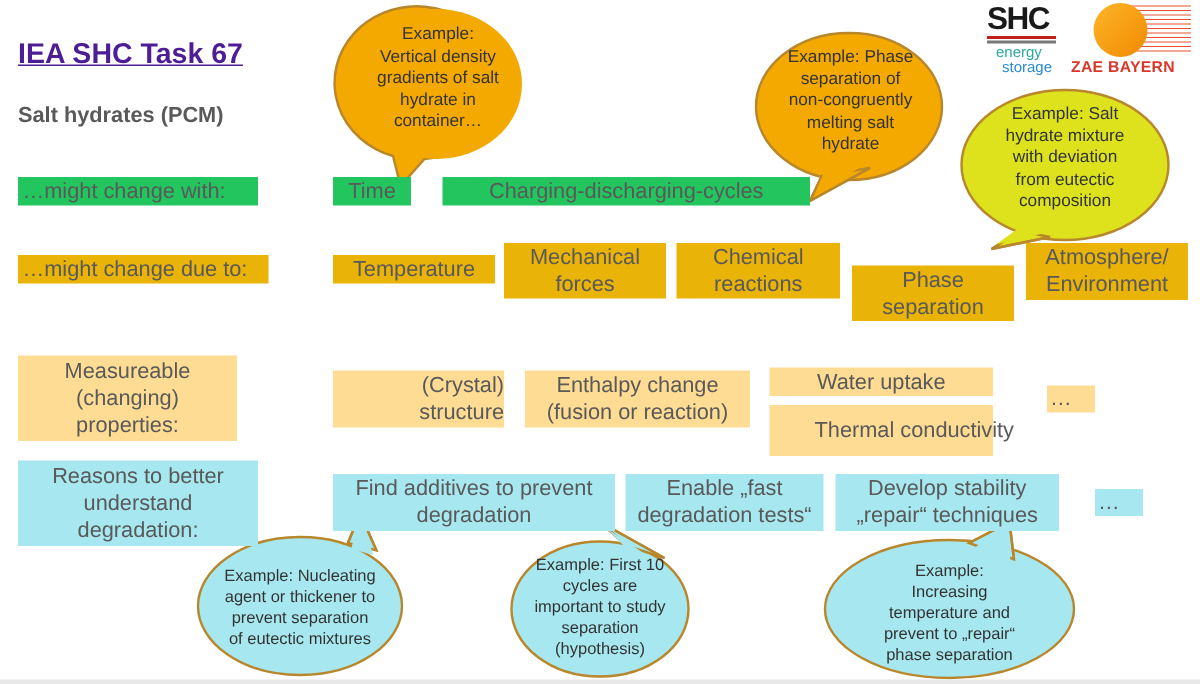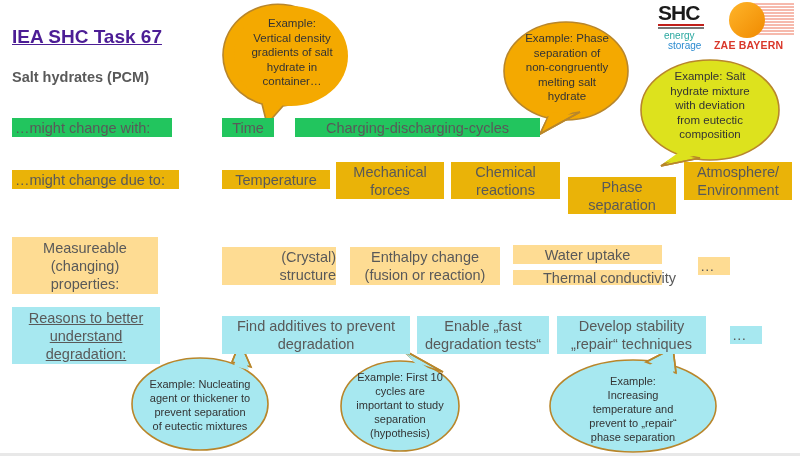--- a/index.html
+++ b/index.html
@@ -128,24 +128,24 @@
 </div>
 <div class="box peach" style="left:222px;top:247px;width:114px;height:38px;flex-direction:column;align-items:flex-end;">
   <span>(Crystal)</span>
   <span>structure</span>
 </div>
 <div class="box peach" style="left:350px;top:247px;width:150px;height:38px;flex-direction:column;">
   <span>Enthalpy change</span>
   <span>(fusion or reaction)</span>
 </div>
 <div class="box peach" style="left:513px;top:245px;width:149px;height:19px;">Water uptake</div>
-<div class="box peach" style="left:513px;top:270px;width:149px;height:15px;padding-left:44px;">Thermal conductivity</div>
+<div class="box peach" style="left:513px;top:270px;width:149px;height:34px;padding-left:44px;">Thermal conductivity</div>
 <div class="box peach" style="left:698px;top:257px;width:32px;height:18px;justify-content:flex-start;padding-left:2px;">…</div>
 
-<div class="box cyan" style="left:12px;top:307px;width:148px;height:57px;flex-direction:column;text-decoration:underline;">
+<div class="box cyan" style="left:12px;top:307px;width:160px;height:57px;flex-direction:column;">
   <span>Reasons to better</span>
   <span>understand</span>
   <span>degradation:</span>
 </div>
 <div class="box cyan" style="left:222px;top:316px;width:188px;height:38px;flex-direction:column;">
   <span>Find additives to prevent</span>
   <span>degradation</span>
 </div>
 <div class="box cyan" style="left:417px;top:316px;width:132px;height:38px;flex-direction:column;">
   <span>Enable „fast</span>

